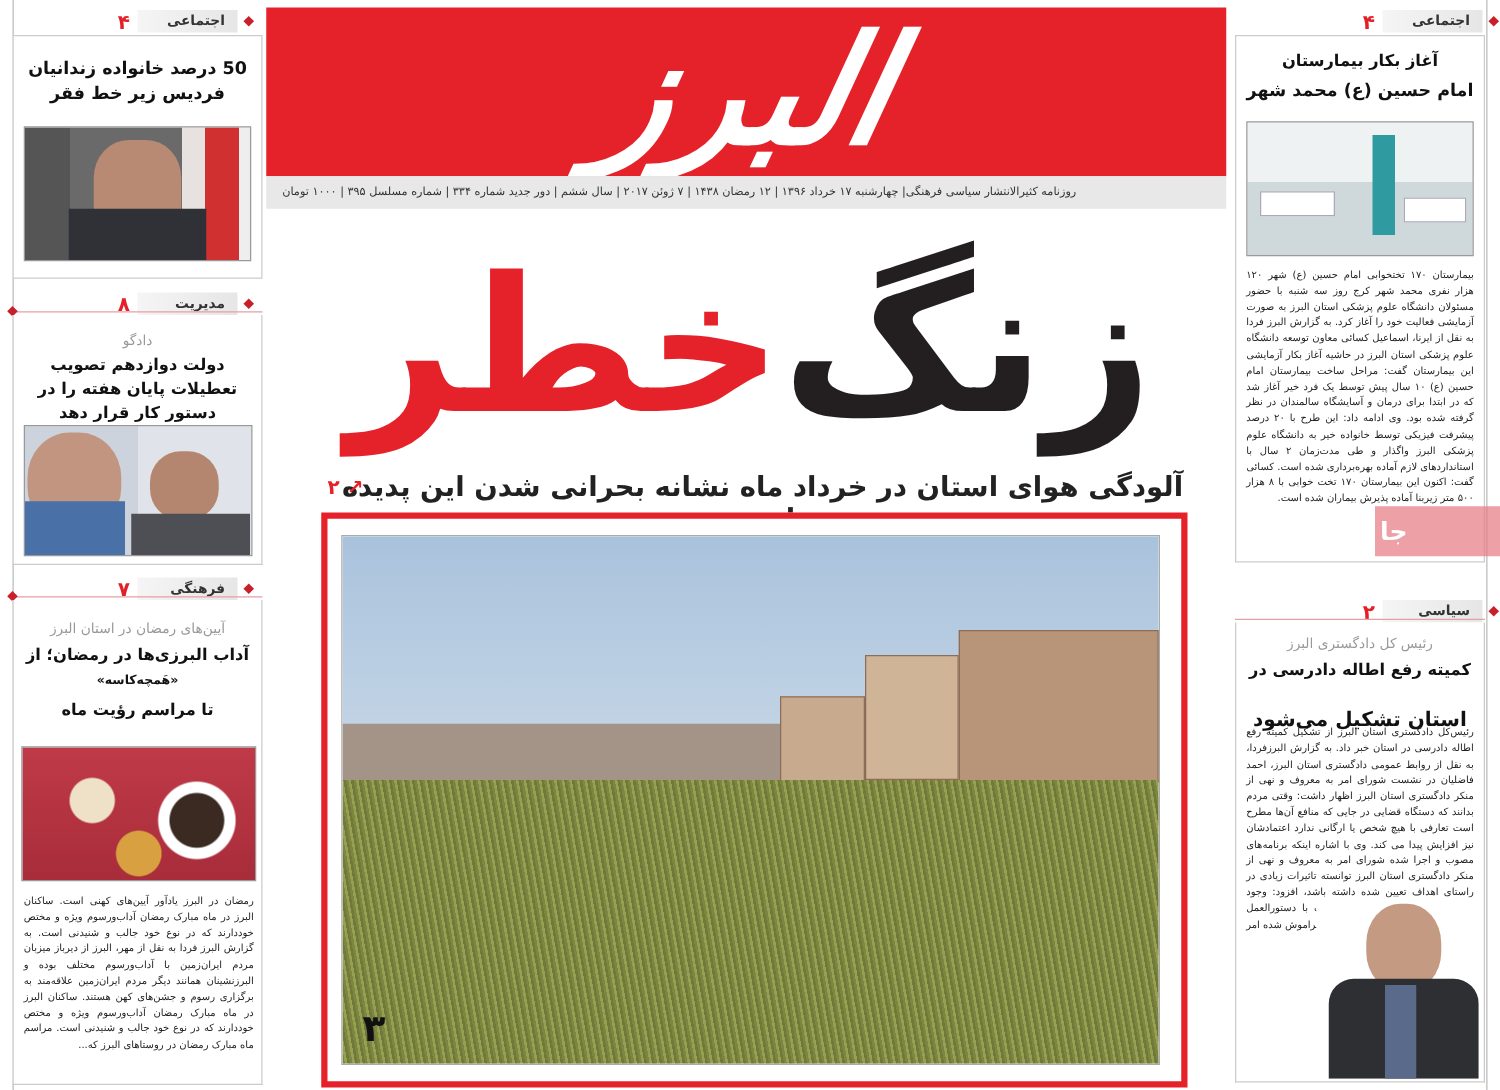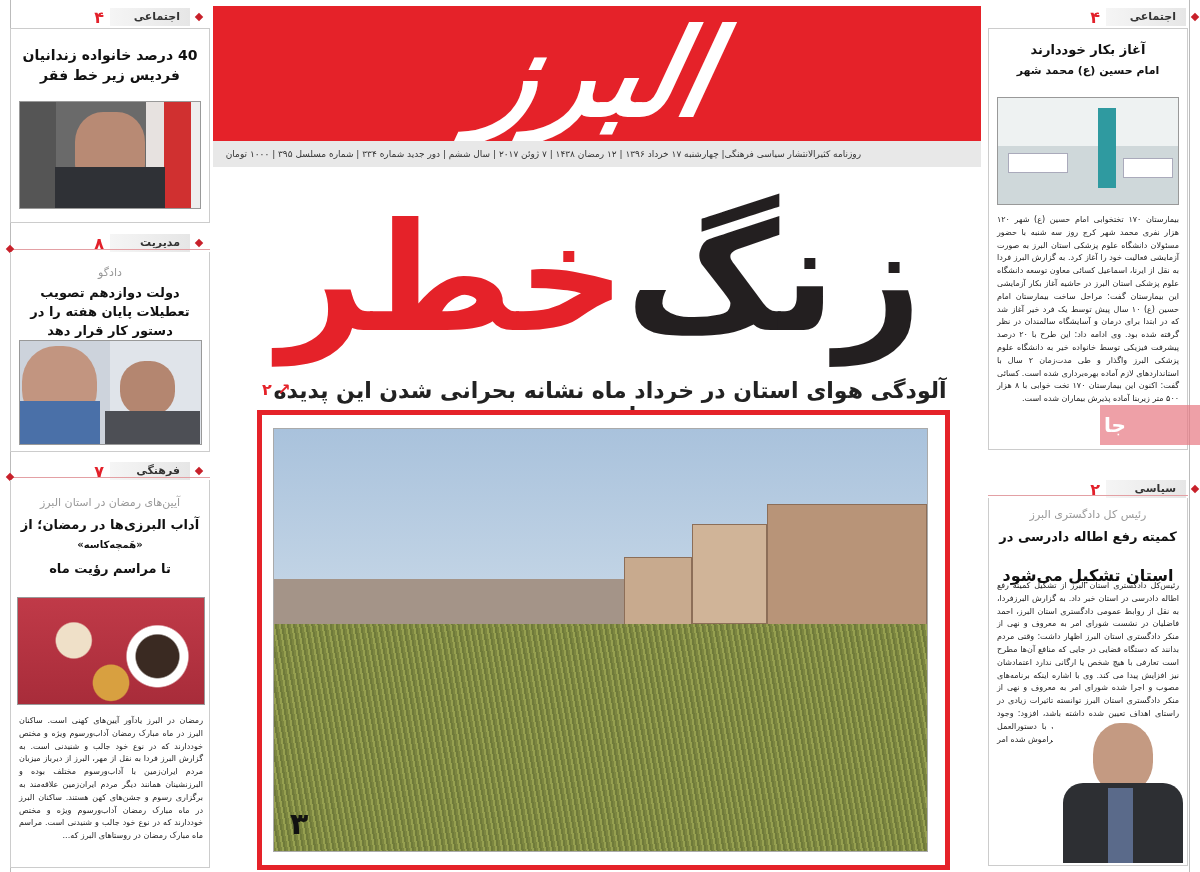--- a/index.html
+++ b/index.html
@@ -54,21 +54,21 @@
 
 <div class="col col-left">
   <div class="rule-v"></div>
 
   <div class="sec-head" style="right:8px; top:6px;">
     <span class="sec-dot"></span>
     <span class="sec-tab">اجتماعی</span>
     <span class="sec-num">۴</span>
   </div>
   <div class="box" style="left:10px; top:28px; width:200px; height:195px;">
-    <div class="title" style="top:16px; font-size:14px; padding:0 8px;">40 درصد خانواده زندانیان فردیس زیر خط فقر</div>
+    <div class="title" style="top:16px; font-size:14px; padding:0 8px;">50 درصد خانواده زندانیان فردیس زیر خط فقر</div>
     <div class="photo" style="left:8px; top:72px; width:182px; height:108px; background:linear-gradient(90deg,#555 0 20%,#6a6a6a 20% 70%,#e7e2e0 70% 80%,#d03030 80% 95%,#eee 95%);">
       <div class="abs" style="left:55px; top:10px; width:70px; height:75px; border-radius:40% 40% 30% 30%; background:#b88a74;"></div>
       <div class="abs" style="left:35px; top:65px; width:110px; height:45px; background:#2f3136;"></div>
     </div>
   </div>
 
   <div class="sec-head" style="right:8px; top:232px;">
     <span class="sec-dot"></span>
     <span class="sec-tab">مدیریت شهری</span>
     <span class="sec-num">۸</span>
@@ -105,22 +105,22 @@
 
 <div class="col col-right">
   <div class="rule-v"></div>
 
   <div class="sec-head" style="right:2px; top:6px;">
     <span class="sec-dot"></span>
     <span class="sec-tab">اجتماعی</span>
     <span class="sec-num">۴</span>
   </div>
   <div class="box" style="right:12px; top:28px; width:200px; height:422px;">
-    <div class="title" style="top:12px; font-size:13px;">آغاز بکار خوددارند</div>
-    <div class="title" style="top:34px; font-size:11px;">امام حسین (ع) محمد شهر</div>
+    <div class="title" style="top:12px; font-size:13px;">آغاز بکار بیمارستان</div>
+    <div class="title" style="top:34px; font-size:14px;">امام حسین (ع) محمد شهر</div>
     <div class="photo" style="left:8px; top:68px; width:182px; height:108px; background:linear-gradient(#eef2f2 0 45%, #cfd8da 45%);">
       <div class="abs" style="left:100px; top:10px; width:18px; height:80px; background:#2f9aa0;"></div>
       <div class="abs" style="left:10px; top:55px; width:60px; height:20px; background:#fff; border:1px solid #aab;"></div>
       <div class="abs" style="left:125px; top:60px; width:50px; height:20px; background:#fff; border:1px solid #aab;"></div>
     </div>
     <div class="body-text" style="left:8px; top:185px; width:182px;">بیمارستان ۱۷۰ تختخوابی امام حسین (ع) شهر ۱۲۰ هزار نفری محمد شهر کرج روز سه شنبه با حضور مسئولان دانشگاه علوم پزشکی استان البرز به صورت آزمایشی فعالیت خود را آغاز کرد. به گزارش البرز فردا به نقل از ایرنا، اسماعیل کسائی معاون توسعه دانشگاه علوم پزشکی استان البرز در حاشیه آغاز بکار آزمایشی این بیمارستان گفت: مراحل ساخت بیمارستان امام حسین (ع) ۱۰ سال پیش توسط یک فرد خیر آغاز شد که در ابتدا برای درمان و آسایشگاه سالمندان در نظر گرفته شده بود. وی ادامه داد: این طرح با ۲۰ درصد پیشرفت فیزیکی توسط خانواده خیر به دانشگاه علوم پزشکی البرز واگذار و طی مدت‌زمان ۲ سال با استانداردهای لازم آماده بهره‌برداری شده است. کسائی گفت: اکنون این بیمارستان ۱۷۰ تخت خوابی با ۸ هزار ۵۰۰ متر زیربنا آماده پذیرش بیماران شده است.</div>
   </div>
 
   <div class="sec-head" style="right:2px; top:478px;">
     <span class="sec-dot"></span>

